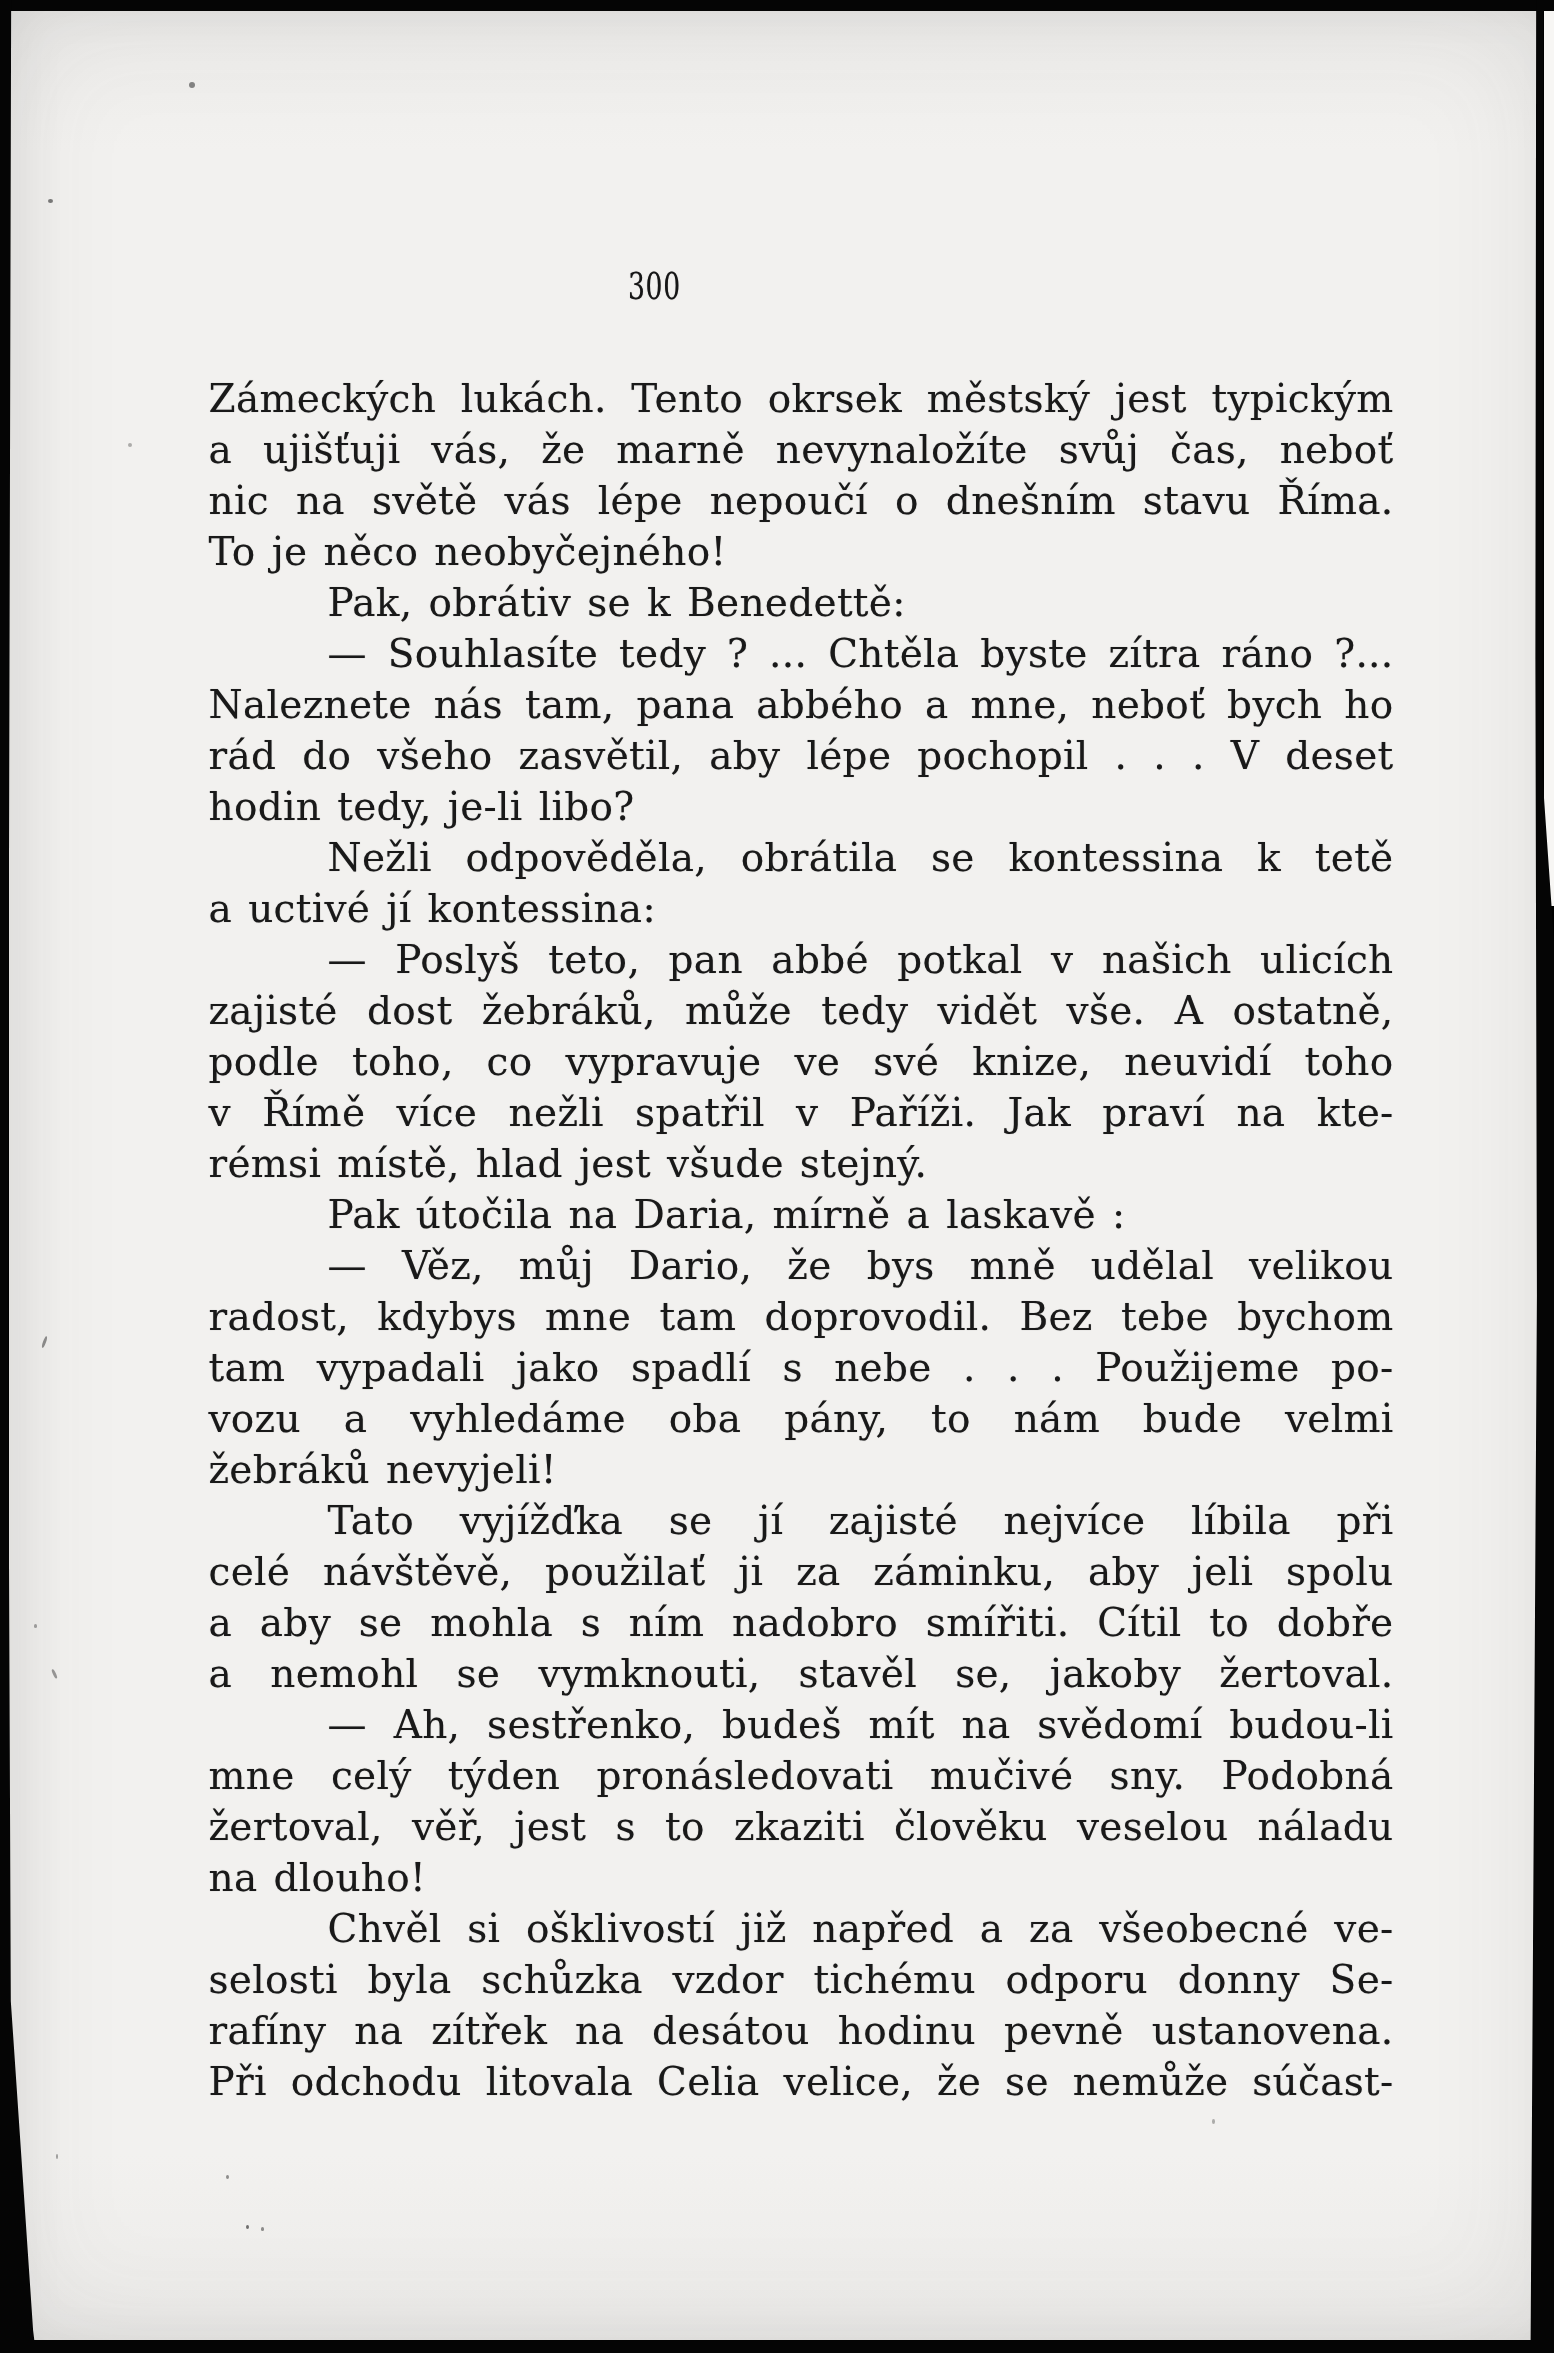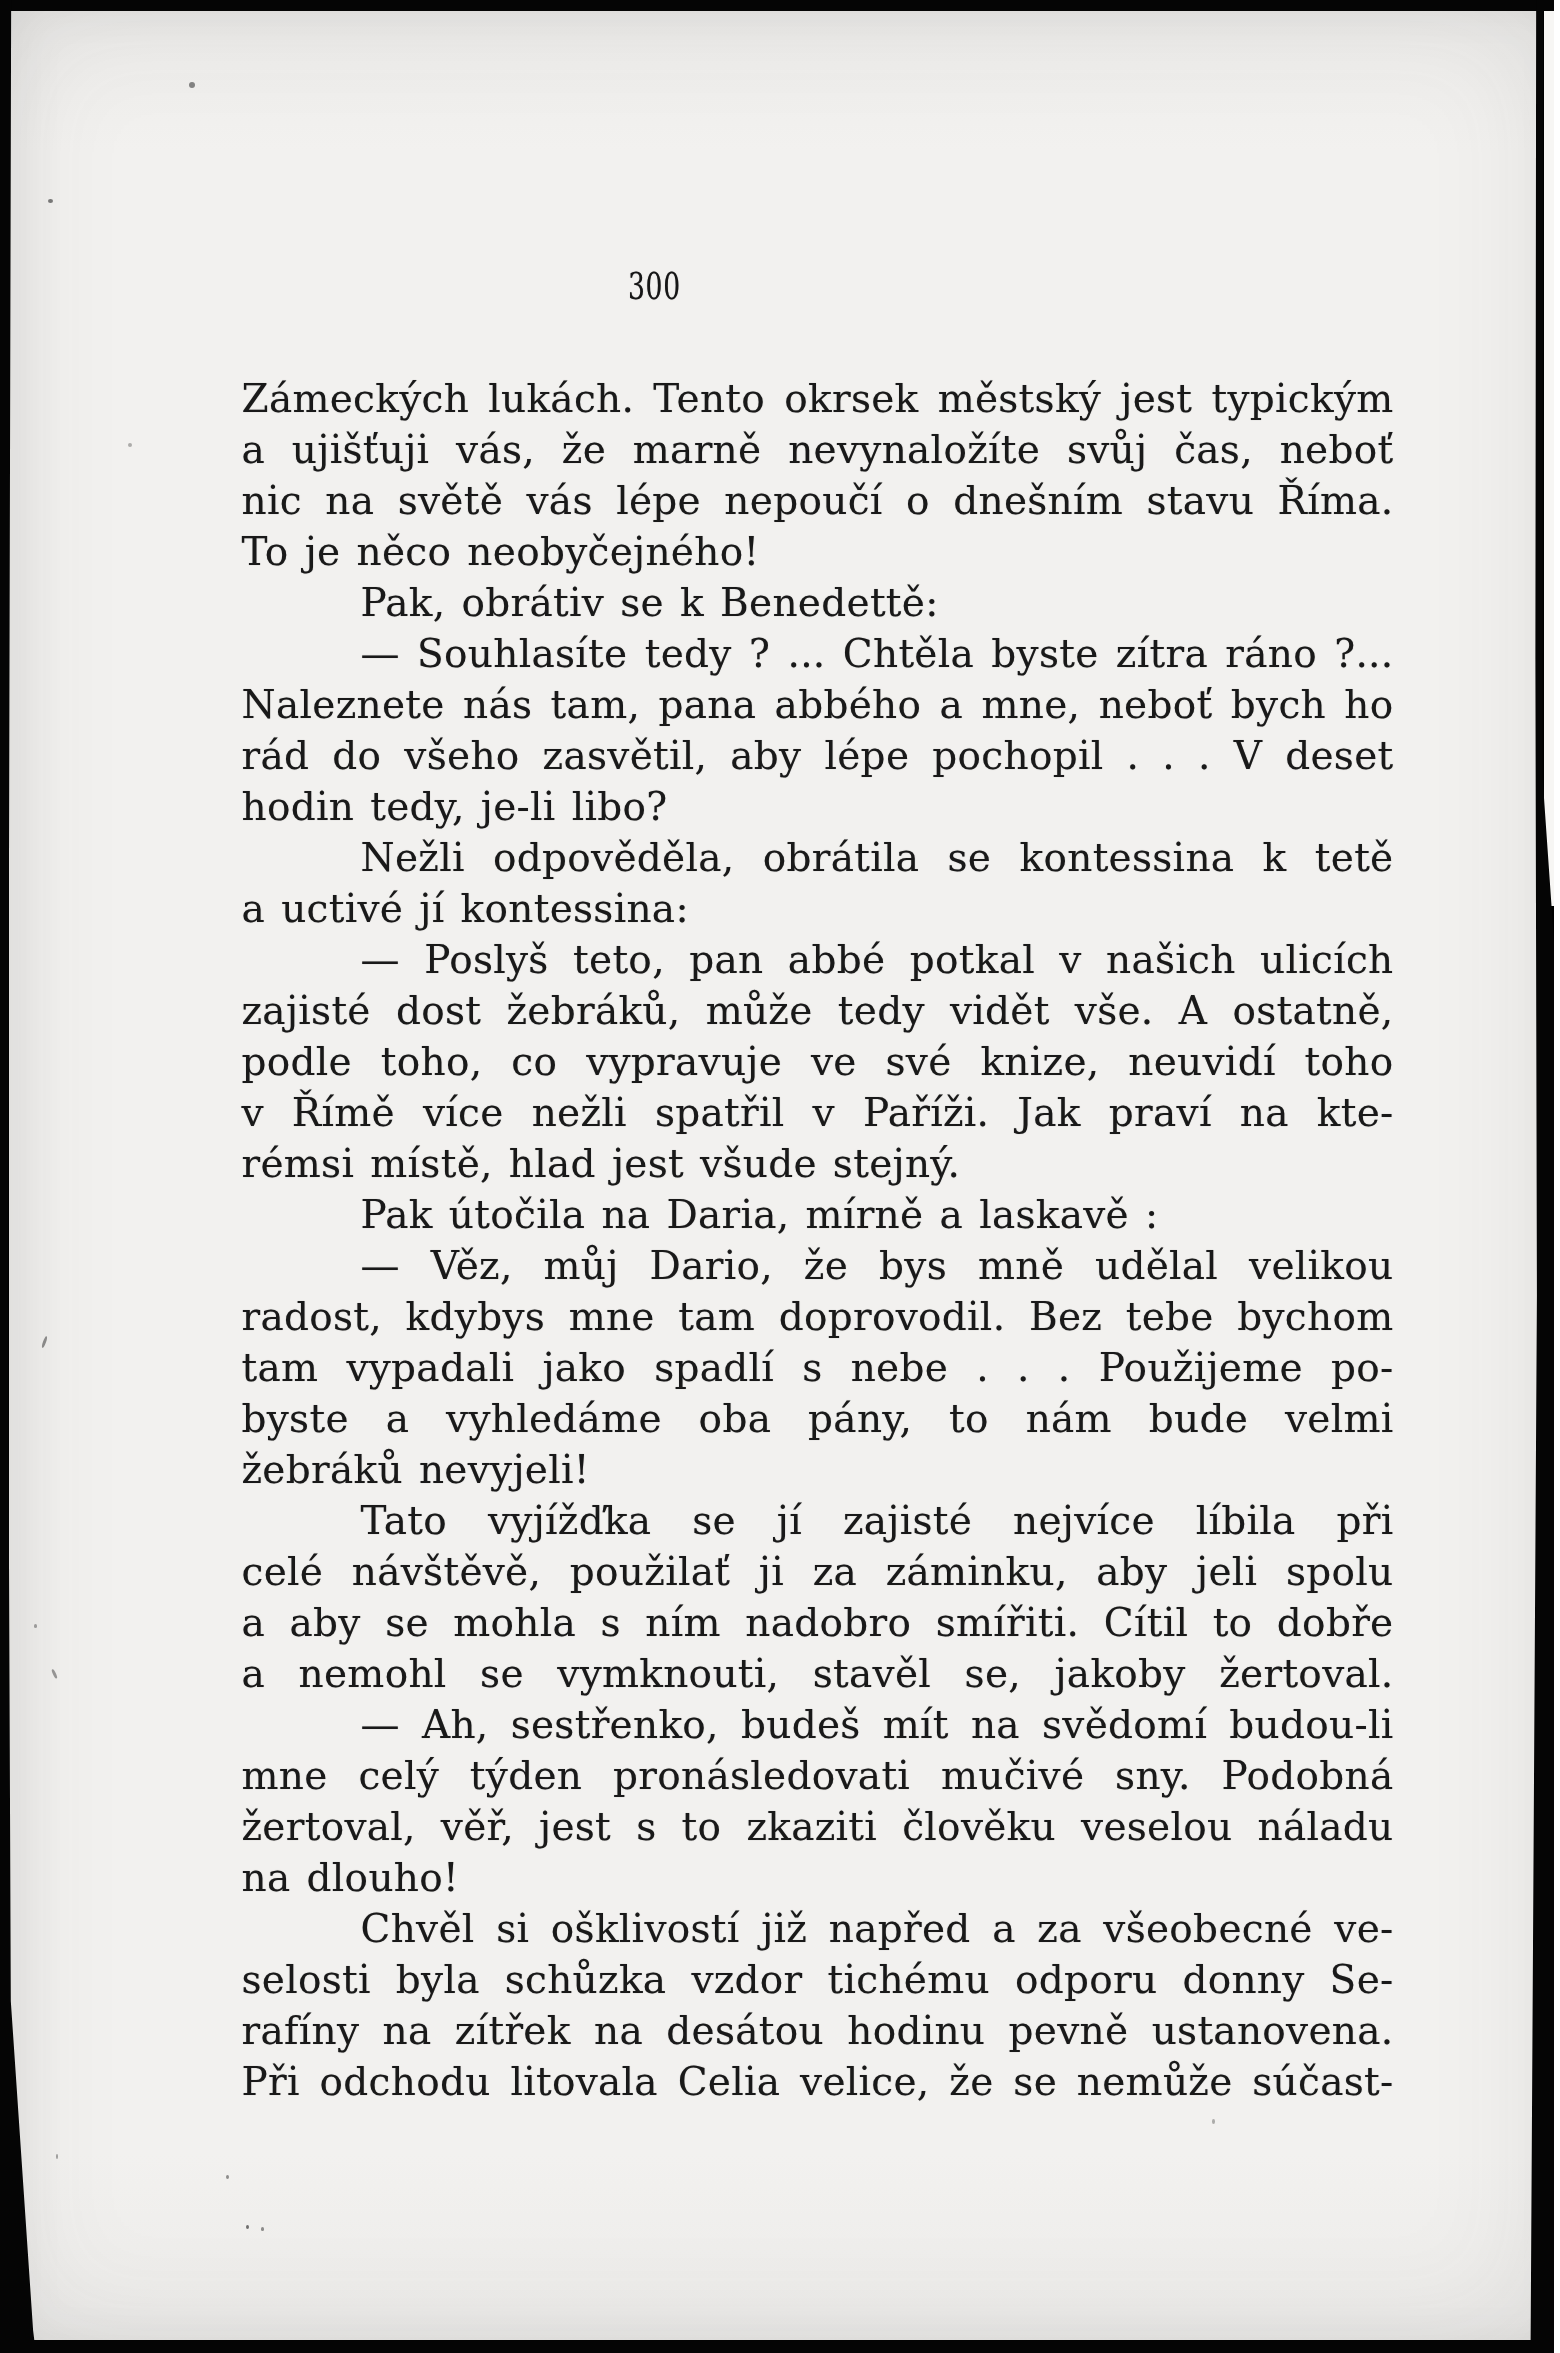--- a/index.html
+++ b/index.html
@@ -21,21 +21,21 @@
     transform:scaleX(0.72);transform-origin:left top;
     letter-spacing:0.9px;
     text-shadow:0 0 0.9px rgba(0,0,0,.45);
   }
   .text-block{
     position:absolute;left:200px;top:363px;width:1185px;
     font-size:39px;color:#191919;
     word-spacing:3.4px;letter-spacing:0.3px;
     text-shadow:0 0 0.9px rgba(10,10,10,.4);
   }
-  .ln{height:51px;line-height:51px;text-align:left;margin-left:33px;}
+  .ln{height:51px;line-height:51px;text-align:left;}
   .ln.j{text-align:justify;text-align-last:justify;text-justify:inter-word;}
   .ln.ind{text-indent:119px;}
   .edge{position:absolute;background:#050505;}
   .edge.top{left:0;top:0;width:100%;height:11px;}
   .edge.left{left:0;top:0;width:36px;height:100%;
     clip-path:polygon(0 0,31% 0,22% 55%,30% 85%,92% 99%,100% 100%,0 100%);}
   .edge.bottom{left:0;bottom:0;width:100%;height:13.6px;}
   .right-sliver{position:absolute;right:0;top:11px;width:10.2px;height:38%;background:#f7f6f4;}
   .edge.right{right:0;top:0;width:25.5px;height:100%;
     clip-path:polygon(30% 0,57% 0,55% 33%,100% 40%,100% 100%,8% 100%,33% 55%,27% 28%);}
@@ -61,21 +61,21 @@
         <div class="ln">a uctivé jí kontessina:</div>
         <div class="ln j ind">— Poslyš teto, pan abbé potkal v našich ulicích</div>
         <div class="ln j">zajisté dost žebráků, může tedy vidět vše. A ostatně,</div>
         <div class="ln j">podle toho, co vypravuje ve své knize, neuvidí toho</div>
         <div class="ln j">v Římě více nežli spatřil v Paříži. Jak praví na kte-</div>
         <div class="ln">rémsi místě, hlad jest všude stejný.</div>
         <div class="ln ind">Pak útočila na Daria, mírně a laskavě :</div>
         <div class="ln j ind">— Věz, můj Dario, že bys mně udělal velikou</div>
         <div class="ln j">radost, kdybys mne tam doprovodil. Bez tebe bychom</div>
         <div class="ln j">tam vypadali jako spadlí s nebe . . . Použijeme po-</div>
-        <div class="ln j">byste a vyhledáme oba pány, to nám bude velmi</div>
+        <div class="ln j">vozu a vyhledáme oba pány, to nám bude velmi</div>
         <div class="ln">žebráků nevyjeli!</div>
         <div class="ln j ind">Tato vyjížďka se jí zajisté nejvíce líbila při</div>
         <div class="ln j">celé návštěvě, použilať ji za záminku, aby jeli spolu</div>
         <div class="ln j">a aby se mohla s ním nadobro smířiti. Cítil to dobře</div>
         <div class="ln j">a nemohl se vymknouti, stavěl se, jakoby žertoval.</div>
         <div class="ln j ind">— Ah, sestřenko, budeš mít na svědomí budou-li</div>
         <div class="ln j">mne celý týden pronásledovati mučivé sny. Podobná</div>
         <div class="ln j">žertoval, věř, jest s to zkaziti člověku veselou náladu</div>
         <div class="ln">na dlouho!</div>
         <div class="ln j ind">Chvěl si ošklivostí již napřed a za všeobecné ve-</div>

